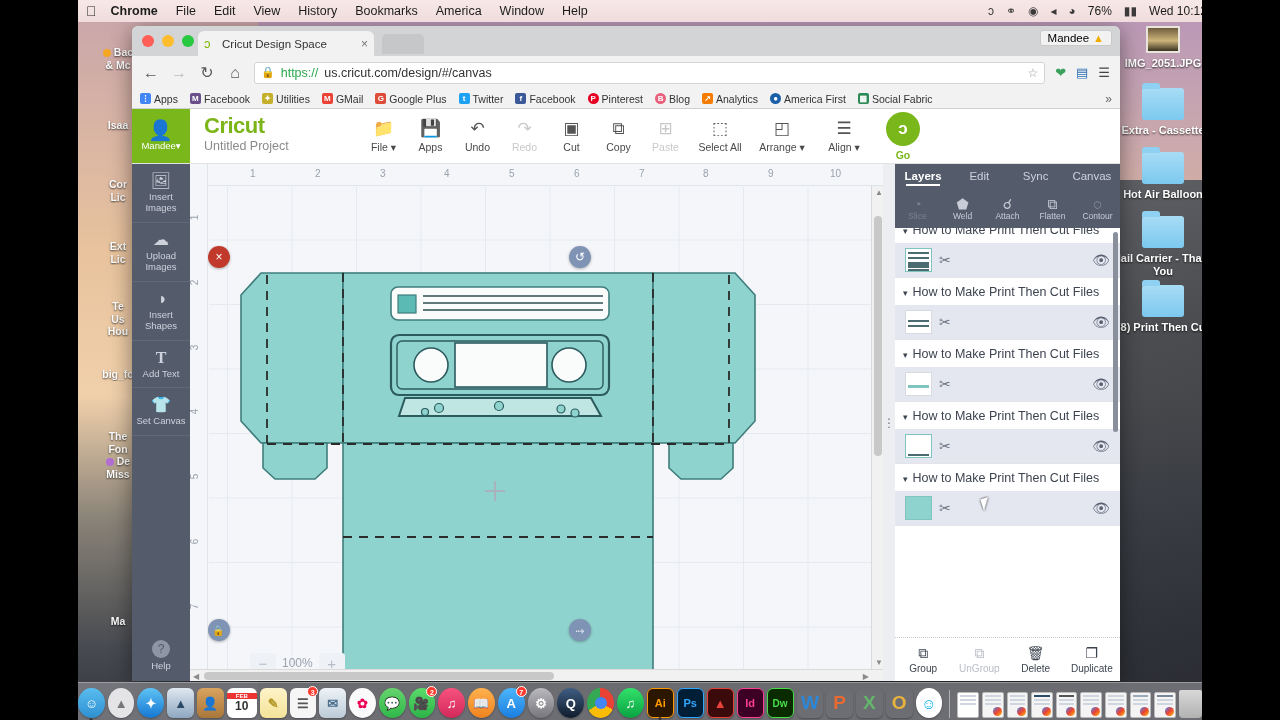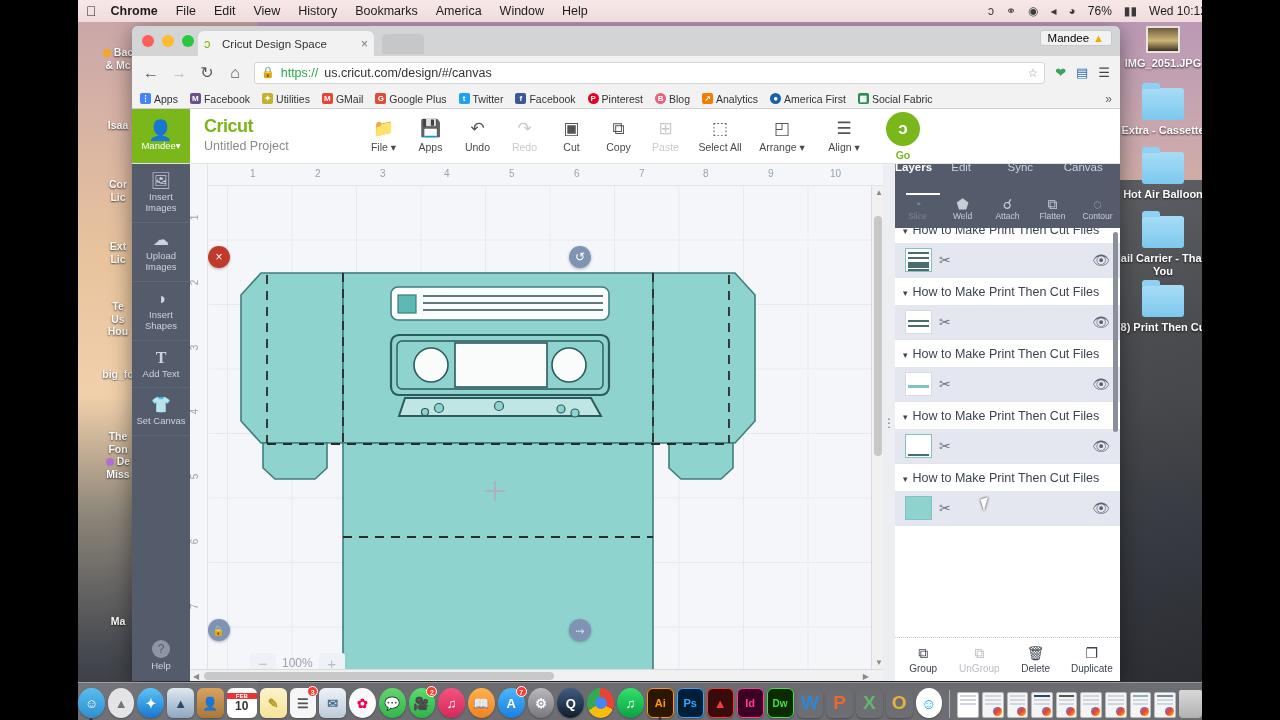--- a/index.html
+++ b/index.html
@@ -121,21 +121,21 @@
   
   #cricut{ position:relative; width:100%; height:572px; background:#fff;}
   #cricut-top{ height:55px; display:flex; align-items:stretch; border-bottom:1px solid #e3e3e3;}
   #user-tile{
     width:58px; background:#79b71a; color:#fff;
     display:flex; flex-direction:column; align-items:center; justify-content:center;
     font-size:9.5px; gap:1px;
   }
   #user-tile .av{ font-size:20px; line-height:18px;}
   #brand{ padding:6px 0 0 14px; width:170px;}
-  #brand .logo{ font-size:18px; font-weight:bold; color:#7cb518; line-height:22px; letter-spacing:-.5px;}
+  #brand .logo{ font-size:22px; font-weight:bold; color:#7cb518; line-height:22px; letter-spacing:-.5px;}
   #brand .proj{ font-size:12.5px; color:#8a8a8a; margin-top:2px;}
   #tools{ flex:1; display:flex; align-items:center; gap:0; }
   .tool{
     width:47px; text-align:center; font-size:10.5px; color:#4a4a4a;
     display:flex; flex-direction:column; align-items:center; gap:3px;
   }
   .tool .ti{ font-size:17px; line-height:18px; color:#555;}
   .tool.dim, .tool.dim .ti{ color:#c9c9c9;}
   .tool.wide{ width:62px;}
   #gobtn{
@@ -209,21 +209,21 @@
   .sc-arrow{ position:absolute; font-size:8px; color:#8a8a8a; }
   
   #grip{
     width:12px; background:#eceef1; display:flex; align-items:center; justify-content:center;
     color:#6b7280; font-size:12px; letter-spacing:0;
   }
   
   #rightpanel{ width:225px; background:#fff; display:flex; flex-direction:column;}
   #rp-tabs{ height:26px; background:#545b6b; display:flex; align-items:center;
     color:#cdd2dc; font-size:11.5px;}
-  .rp-tab{ flex:1; text-align:left; position:relative; padding-bottom:20px;}
+  .rp-tab{ flex:1; text-align:center; position:relative; padding-bottom:2px;}
   .rp-tab.active{ color:#fff; font-weight:bold;}
   .rp-tab.active:after{
     content:""; position:absolute; left:50%; transform:translateX(-50%);
     bottom:-2px; width:34px; height:2px; background:#fff;
   }
   #rp-ops{ height:38px; background:#545b6b; display:flex; align-items:center;
     color:#c7ccd6; font-size:8.5px;}
   .op{ flex:1; text-align:center; line-height:1.1;}
   .op .opi{ display:block; font-size:14px; margin-bottom:1px; line-height:14px;}
   .op.dim{ color:#7b8393;}

